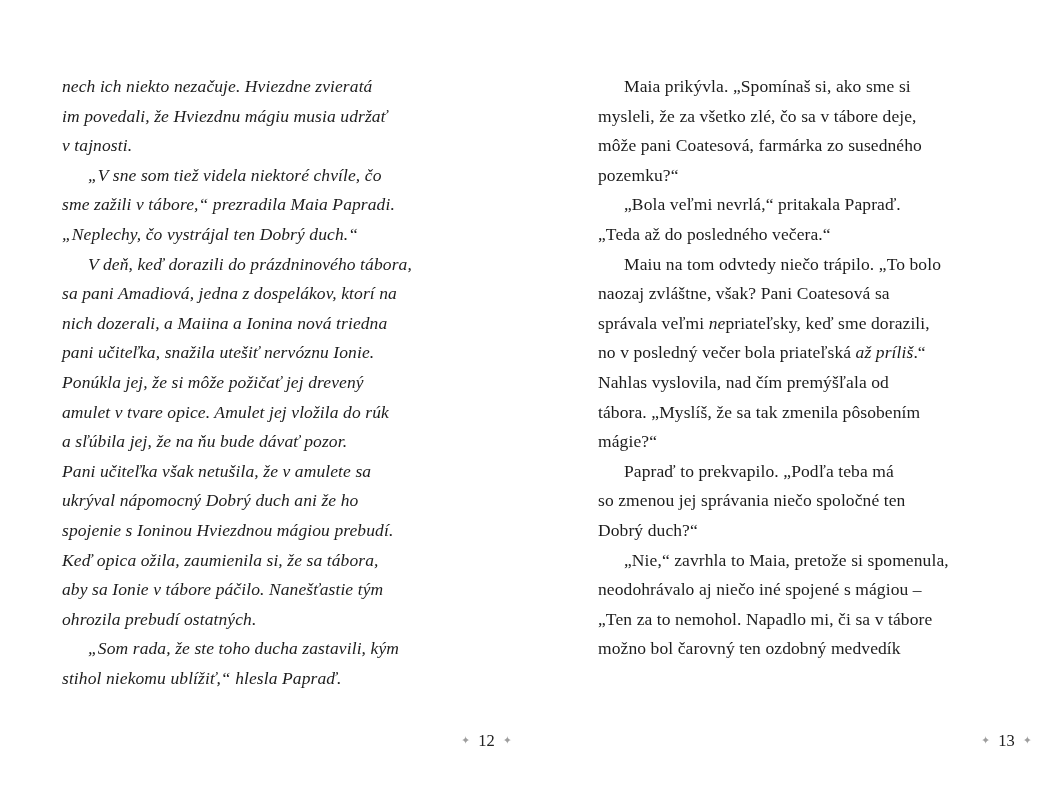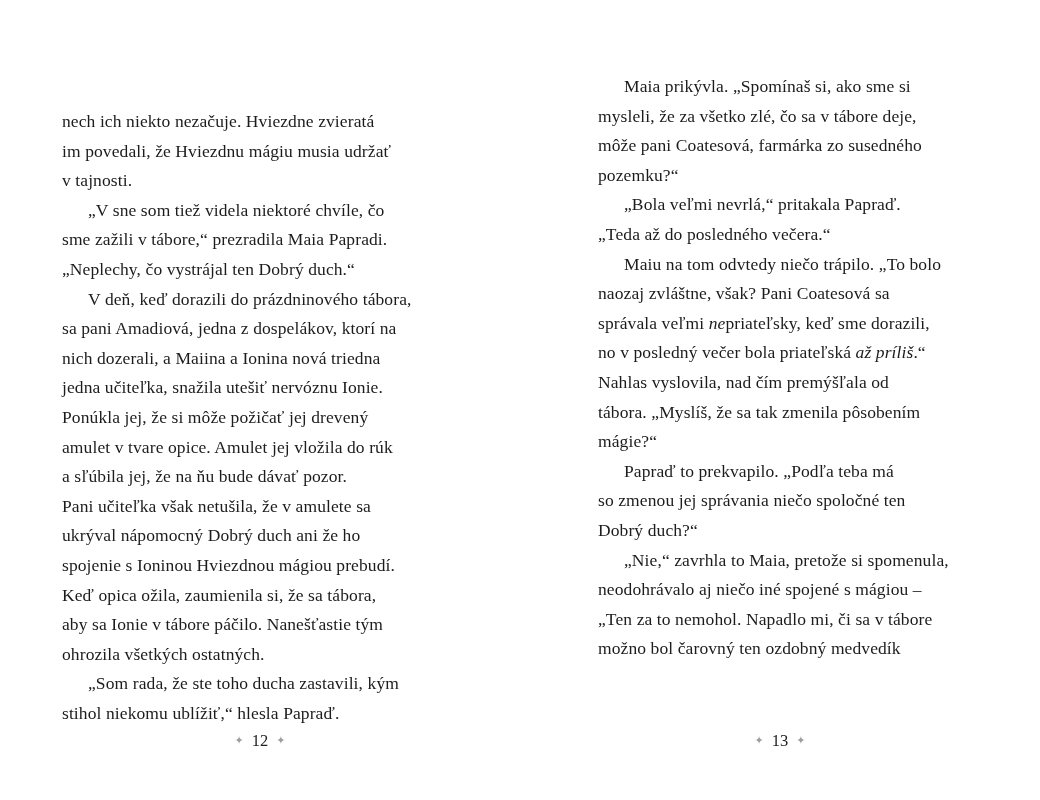--- a/index.html
+++ b/index.html
@@ -23,42 +23,43 @@
   .page {
     position: relative;
     width: 520px;
     height: 800px;
     box-sizing: border-box;
   }
   .text-block {
     box-sizing: border-box;
   }
   .page-left .text-block {
-    padding: 107px 60px 0 62px;
+    padding: 72px 60px 0 62px;
+    font-style: italic;
   }
   .page-right .text-block {
     padding: 72px 46px 0 78px;
   }
   .line {
     font-size: 17.5px;
     line-height: 29.6px;
     white-space: nowrap;
     letter-spacing: 0.1px;
   }
   .line.indent {
     text-indent: 26px;
   }
   .line i {
   }
   .page-footer {
     position: absolute;
     top: 731px;
     left: 0;
     right: 0;
-    text-align: center;
+    text-align: right;
     font-size: 16.5px;
     color: #222222;
   }
   .ornament {
     color: #9e9e9e;
     font-size: 11px;
     margin: 0 8px;
     vertical-align: 2px;
   }
   .page-number {
@@ -74,30 +75,30 @@
     <div class="text-block">
         <div class="line"><span>nech ich niekto nezačuje. Hviezdne zvieratá</span></div>
         <div class="line"><span>im povedali, že Hviezdnu mágiu musia udržať</span></div>
         <div class="line"><span>v tajnosti.</span></div>
         <div class="line indent"><span>„V sne som tiež videla niektoré chvíle, čo</span></div>
         <div class="line"><span>sme zažili v tábore,“ prezradila Maia Papradi.</span></div>
         <div class="line"><span>„Neplechy, čo vystrájal ten Dobrý duch.“</span></div>
         <div class="line indent"><span>V deň, keď dorazili do prázdninového tábora,</span></div>
         <div class="line"><span>sa pani Amadiová, jedna z dospelákov, ktorí na</span></div>
         <div class="line"><span>nich dozerali, a Maiina a Ionina nová triedna</span></div>
-        <div class="line"><span>jedna učiteľka, snažila utešiť nervóznu Ionie.</span></div>
+        <div class="line"><span>pani učiteľka, snažila utešiť nervóznu Ionie.</span></div>
         <div class="line"><span>Ponúkla jej, že si môže požičať jej drevený</span></div>
         <div class="line"><span>amulet v tvare opice. Amulet jej vložila do rúk</span></div>
         <div class="line"><span>a sľúbila jej, že na ňu bude dávať pozor.</span></div>
         <div class="line"><span>Pani učiteľka však netušila, že v amulete sa</span></div>
         <div class="line"><span>ukrýval nápomocný Dobrý duch ani že ho</span></div>
         <div class="line"><span>spojenie s Ioninou Hviezdnou mágiou prebudí.</span></div>
         <div class="line"><span>Keď opica ožila, zaumienila si, že sa tábora,</span></div>
         <div class="line"><span>aby sa Ionie v tábore páčilo. Nanešťastie tým</span></div>
-        <div class="line"><span>ohrozila všetkých ostatných.</span></div>
+        <div class="line"><span>ohrozila prebudí ostatných.</span></div>
         <div class="line indent"><span>„Som rada, že ste toho ducha zastavili, kým</span></div>
         <div class="line"><span>stihol niekomu ublížiť,“ hlesla Papraď.</span></div>
       </div>
     <footer class="page-footer">
       <span class="ornament">✦</span><span class="page-number">12</span><span class="ornament">✦</span>
     </footer>
   </section>
 
   <section class="page page-right">
     <div class="text-block">

